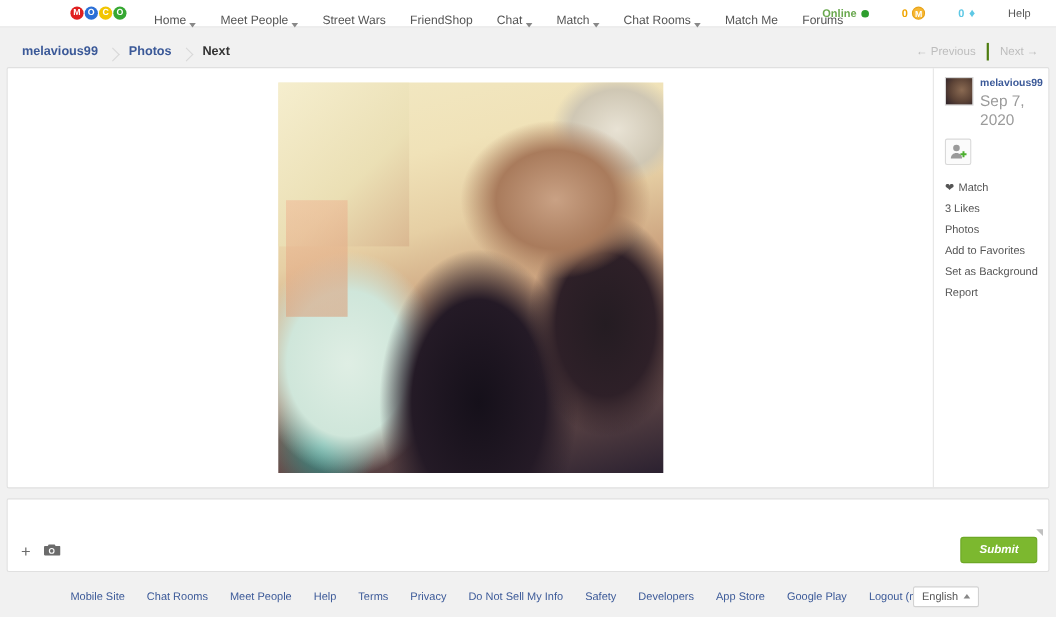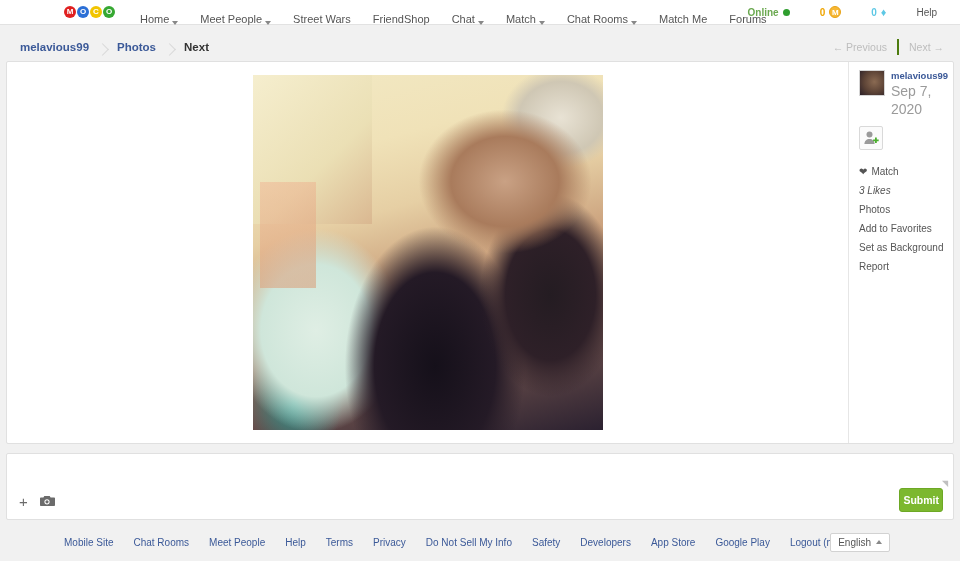--- a/index.html
+++ b/index.html
@@ -252,21 +252,21 @@
   .actions { margin-top: 12px; }
   .action-row {
     font-size: 10px;
     color: #555;
     padding: 4px 0;
     display: flex;
     align-items: center;
     gap: 4px;
     cursor: pointer;
   }
-  .action-row.static { cursor: default; font-style: italic; }
+  .action-row.static { cursor: default; }
   .heart { color: #555; font-size: 10px; line-height: 1; }
 
   
   .comment-card {
     margin-top: 9px;
     padding: 0;
     height: 67px;
     position: relative;
   }
   .comment-input {
@@ -302,23 +302,24 @@
   .cam-icon { cursor: pointer; line-height: 1; }
   .submit-btn {
     position: absolute;
     right: 10px; bottom: 7px;
     background: #7cb82f;
     border: 1px solid #6da825;
     border-radius: 3px;
     color: #fff;
     font-size: 10.5px;
     font-weight: bold;
-    padding: 5px 3px;
+    padding: 5px 16px;
     cursor: pointer;
     font-family: "Liberation Sans", sans-serif;
+    font-style: italic;
   }
 
   
   .footer {
     width: 840px;
     margin: 11px auto 0;
     display: flex;
     align-items: center;
     position: relative;
     height: 22px;

